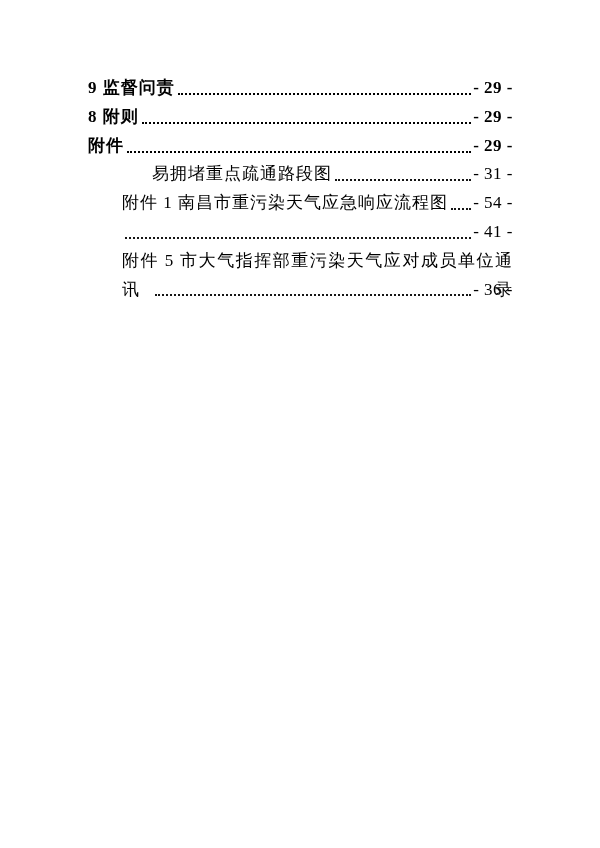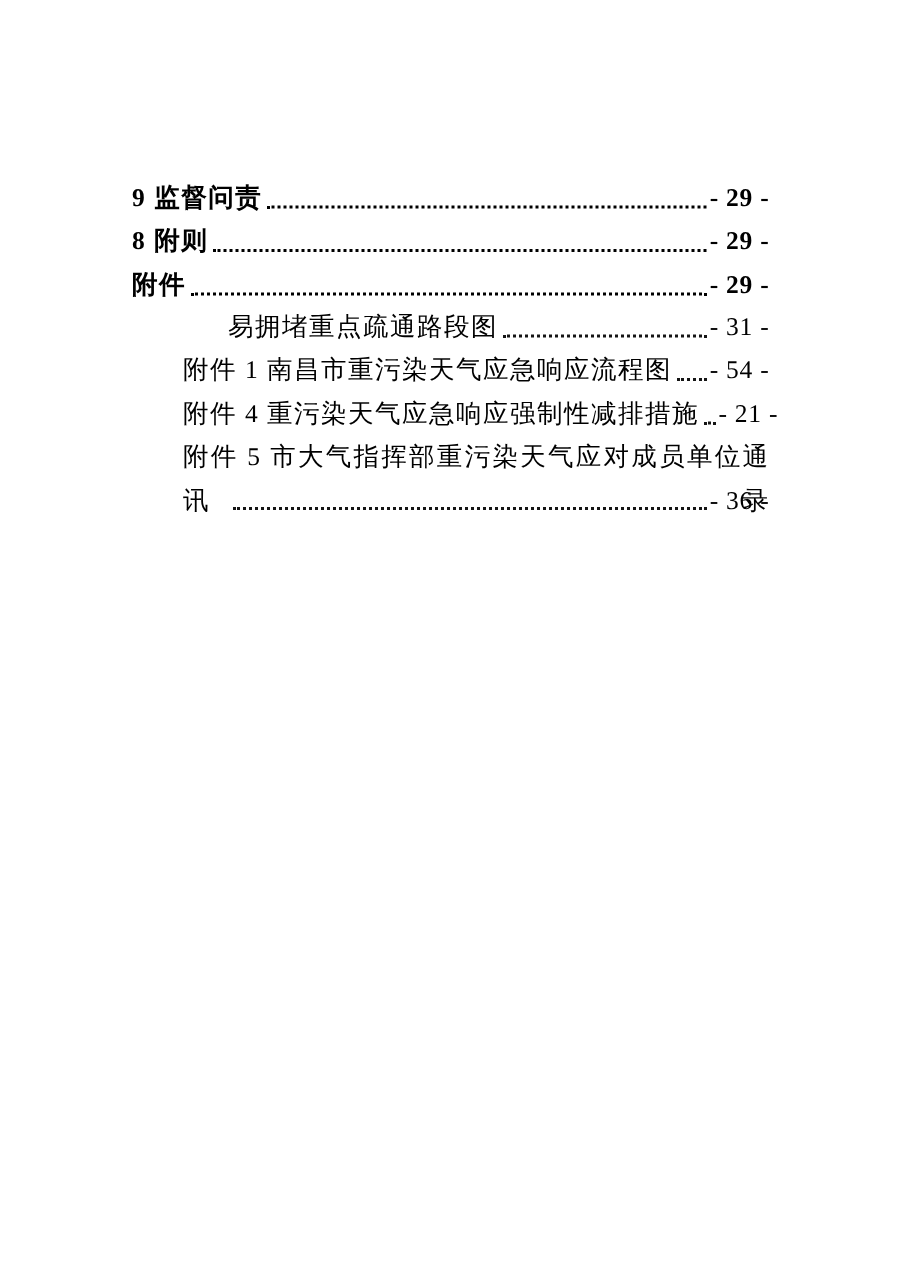--- a/index.html
+++ b/index.html
@@ -8,21 +8,20 @@
     background:#ffffff;
     font-family:"Liberation Serif","DejaVu Serif",serif;
     color:#000000;
   }
   .page {
     position:relative;
     width:600px;
     height:748px;
     background:#ffffff;
     overflow:hidden;
-    margin-top:44px;
   }
   .toc {
     position:absolute;
     left:88px;
     top:74px;
     width:425px;
   }
   .toc-line {
     display:flex;
     height:28.8px;
@@ -95,23 +94,22 @@
     </div>
 
     <div class="toc-line indent-1">
       <span class="label">附件 1 南昌市重污染天气应急响应流程图</span>
       <span class="leader"></span>
       <span class="pagenum">- 54 -</span>
     </div>
 
 
     <div class="toc-line indent-1">
-      <span class="label">附件 4 重污染天气应急响应强制性减排措施</span>
       <span class="leader"></span>
-      <span class="pagenum">- 21 -</span>
+      <span class="pagenum">- 41 -</span>
     </div>
 
     <div class="toc-line indent-1">
       <span class="label fulljustify">附件 5 市大气指挥部重污染天气应对成员单位通讯录</span>
     </div>
 
     <div class="toc-line indent-2">
       <span class="label"></span>
       <span class="leader"></span>
       <span class="pagenum">- 36 -</span>

